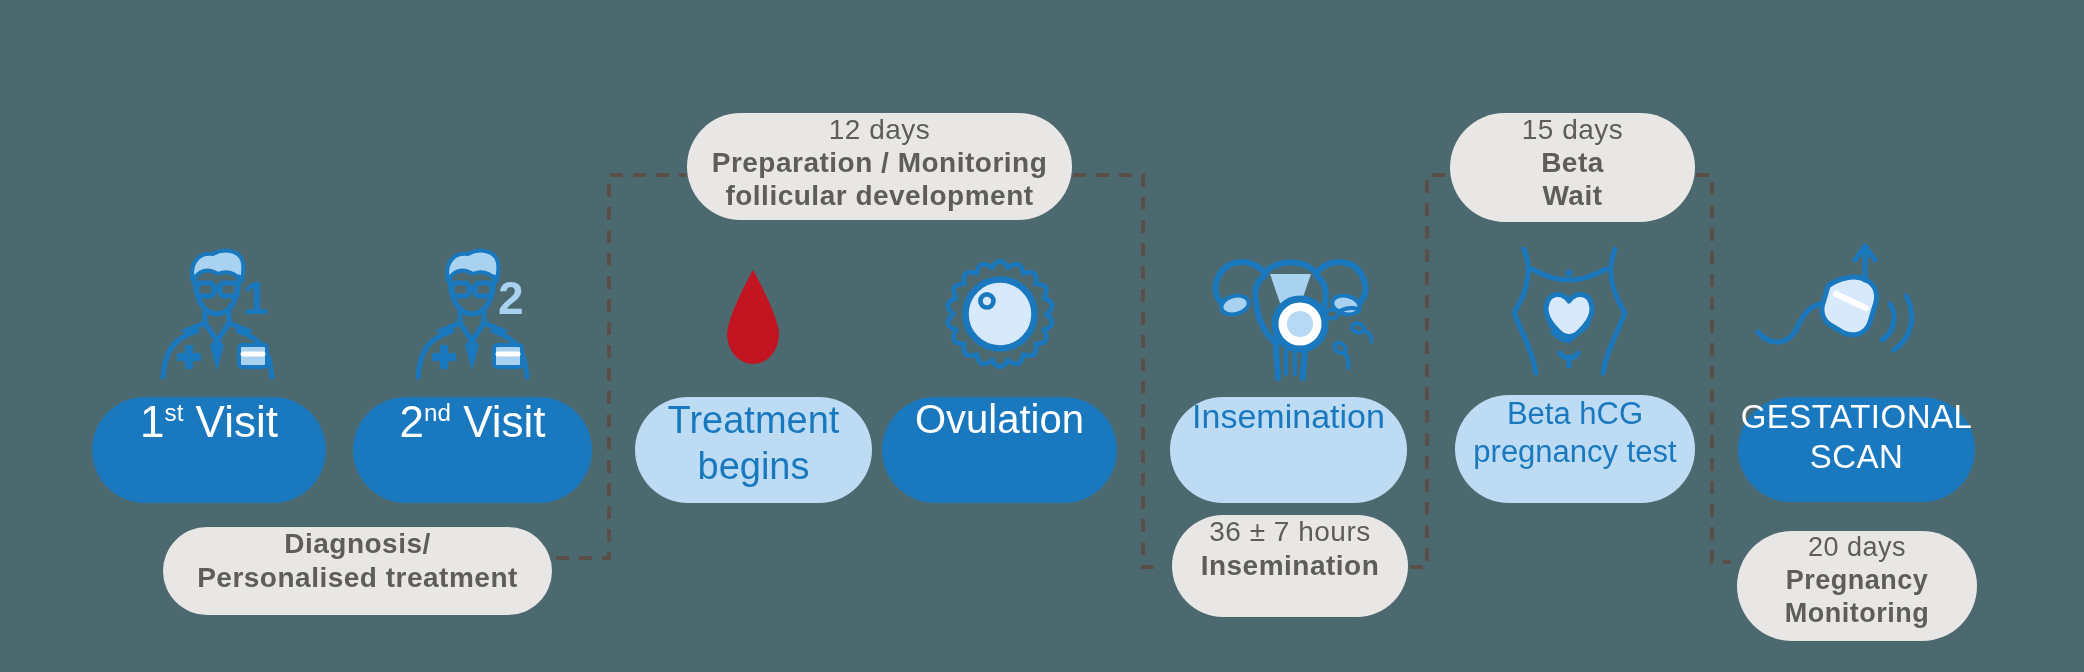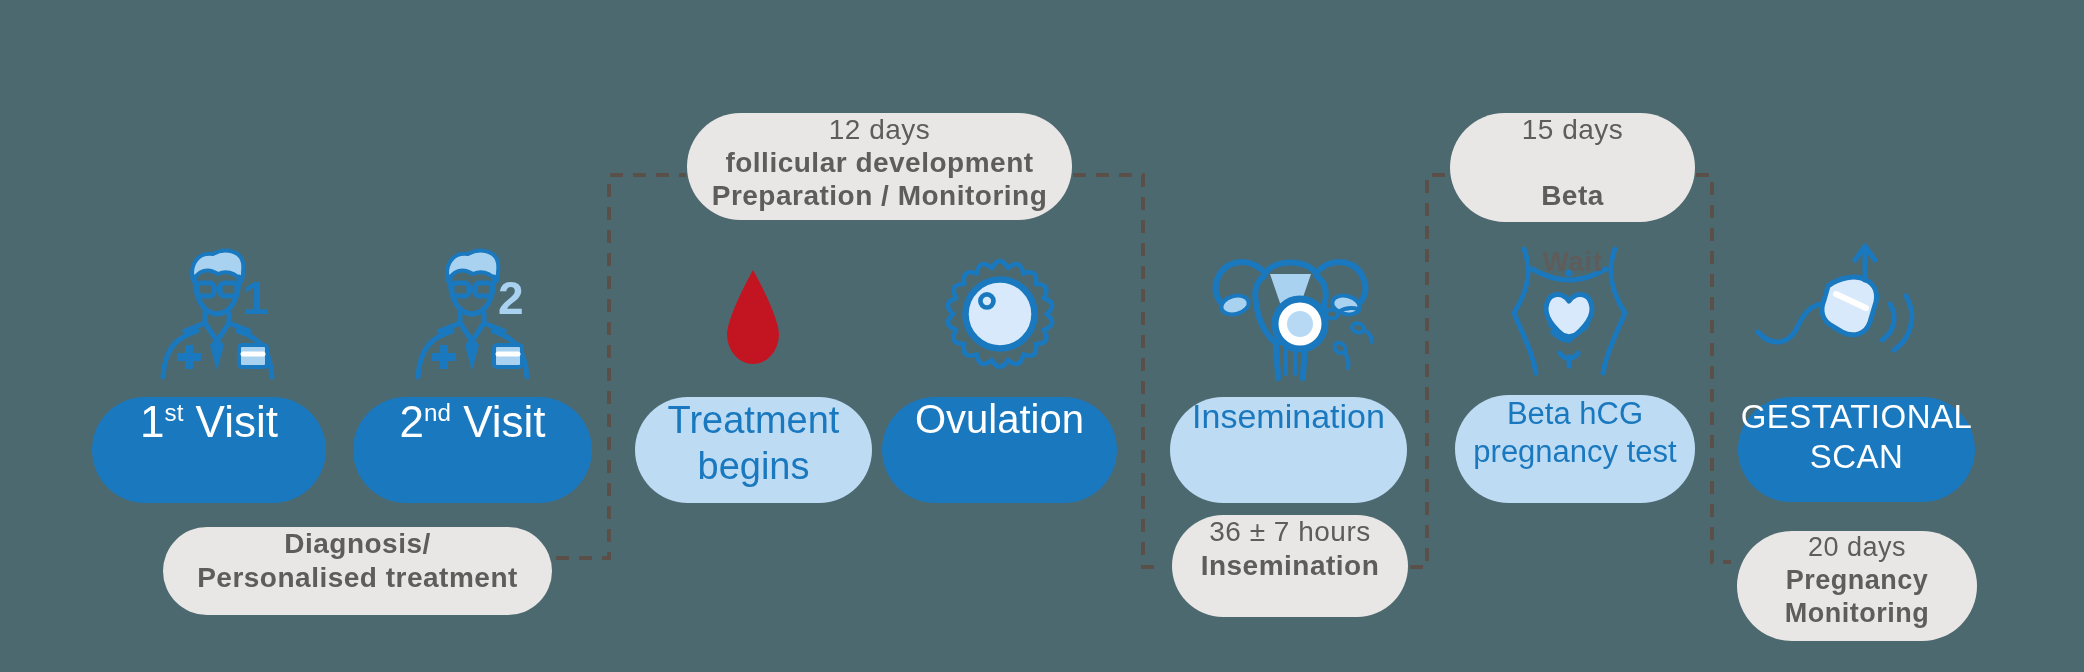--- a/index.html
+++ b/index.html
@@ -173,25 +173,25 @@
     <span class="l">pregnancy test</span>
   </div>
 
   <div class="pill blue" style="left:1738px;top:397px;width:237px;height:105px;font-size:33px;line-height:40px;letter-spacing:0.5px;">
     <span class="l">GESTATIONAL</span>
     <span class="l">SCAN</span>
   </div>
 
   <div class="pill gray" style="left:687px;top:113px;width:385px;height:107px;font-size:28px;line-height:33px;">
     <span class="l reg">12 days</span>
+    <span class="l b">Preparation / Monitoring</span>
     <span class="l b">follicular development</span>
-    <span class="l b">Preparation / Monitoring</span>
-  </div>
-
-  <div class="pill gray" style="left:1450px;top:113px;width:245px;height:109px;font-size:28px;line-height:33px;gap:33px;">
+  </div>
+
+  <div class="pill gray" style="left:1450px;top:113px;width:245px;height:109px;font-size:28px;line-height:33px;">
     <span class="l reg">15 days</span>
     <span class="l b">Beta</span>
     <span class="l b">Wait</span>
   </div>
 
   <div class="pill gray" style="left:163px;top:527px;width:389px;height:88px;font-size:28px;line-height:34px;">
     <span class="l b">Diagnosis/</span>
     <span class="l b">Personalised treatment</span>
   </div>
 

